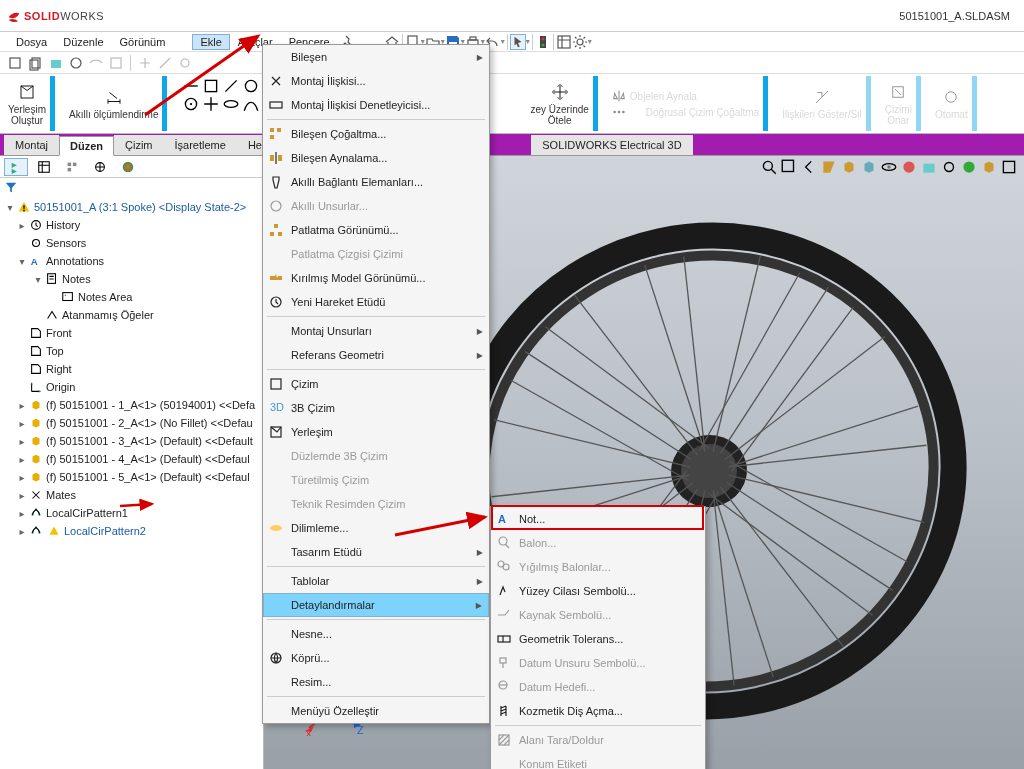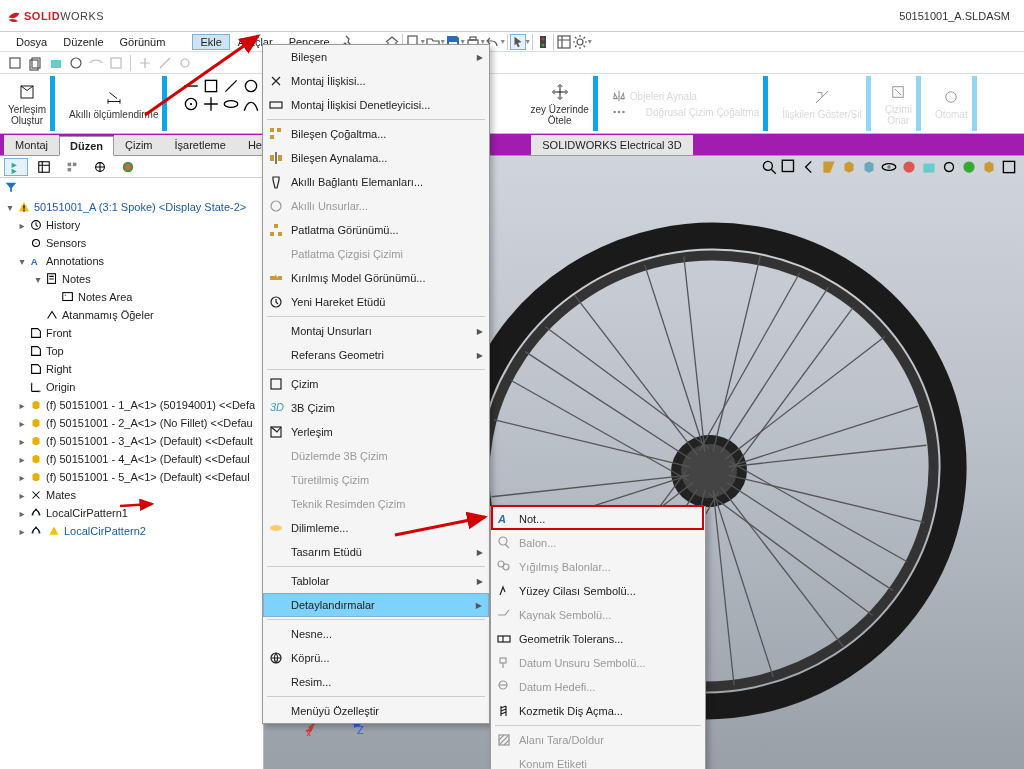--- a/index.html
+++ b/index.html
@@ -61,21 +61,21 @@
 .viewport { flex: 1; position: relative; background: linear-gradient(to top, #999fa7 0%, #b8bec5 50%, #d0d5db 100%); overflow: hidden; }
 .view-toolbar { position: absolute; top: 2px; right: 6px; height: 20px; display: flex; gap: 2px; }
 .vt-icon { width: 18px; height: 18px; display: flex; align-items: center; justify-content: center; }
 .axis-triad { position: absolute; left: 40px; bottom: 40px; width: 80px; height: 80px; }
 .wheel { position: absolute; top: 50px; left: 180px; width: 530px; height: 530px; }
 
 
 .dropdown { position: absolute; background: #f5f5f5; border: 1px solid #999; box-shadow: 3px 3px 6px rgba(0,0,0,0.25); z-index: 100; }
 .dropdown .dd-item { height: 24px; display: flex; align-items: center; padding: 0 22px 0 28px; position: relative; color: #222; }
 .dropdown .dd-item.disabled { color: #999; }
-.dropdown .dd-item .dd-icon { position: absolute; left: 4px; width: 18px; height: 18px; display: flex; align-items: center; justify-content: center; font-style: italic; }
+.dropdown .dd-item .dd-icon { position: absolute; left: 4px; width: 18px; height: 18px; display: flex; align-items: center; justify-content: center; }
 .dropdown .dd-item .dd-arrow { position: absolute; right: 6px; color: #555; font-size: 8px; }
 .dropdown .dd-sep { height: 1px; background: #ccc; margin: 2px 4px; }
 .dropdown .dd-item.highlight { background: #7dd3fc; border: 1px solid #7fb0d8; height: 24px; padding: 0 21px 0 27px; }
 
 
 .annot-arrow { position: absolute; z-index: 200; }
 .red-box { position: absolute; border: 2px solid #d40000; z-index: 150; }
 
 
 .ico { fill: none; stroke: currentColor; stroke-width: 1.2; }

